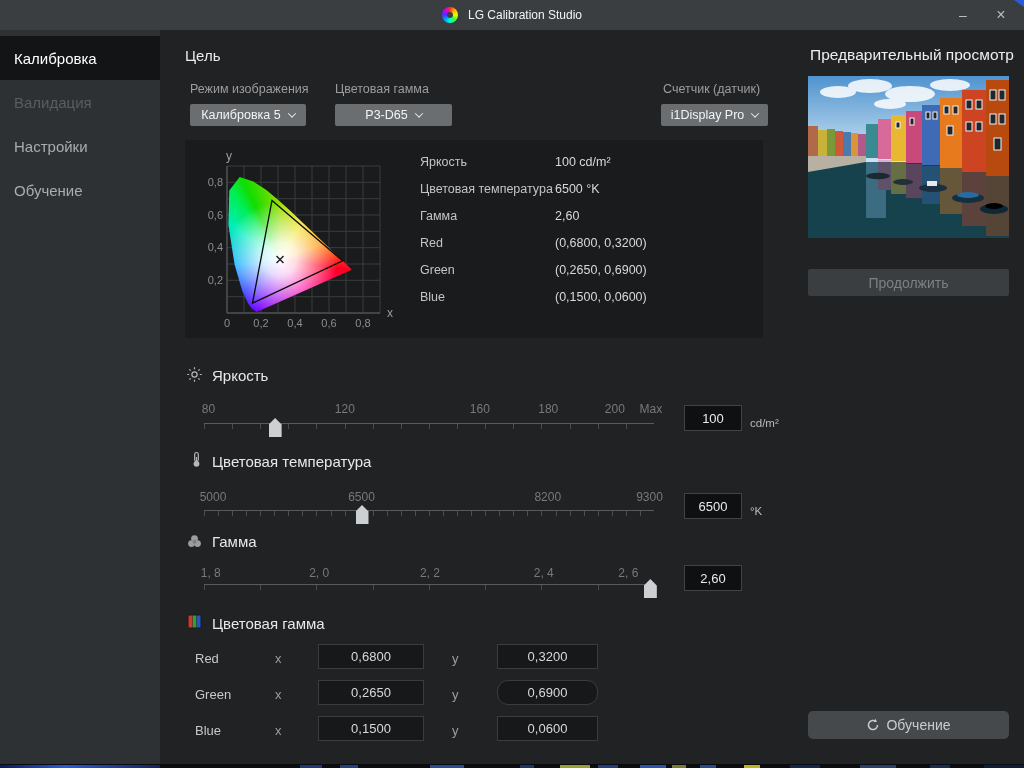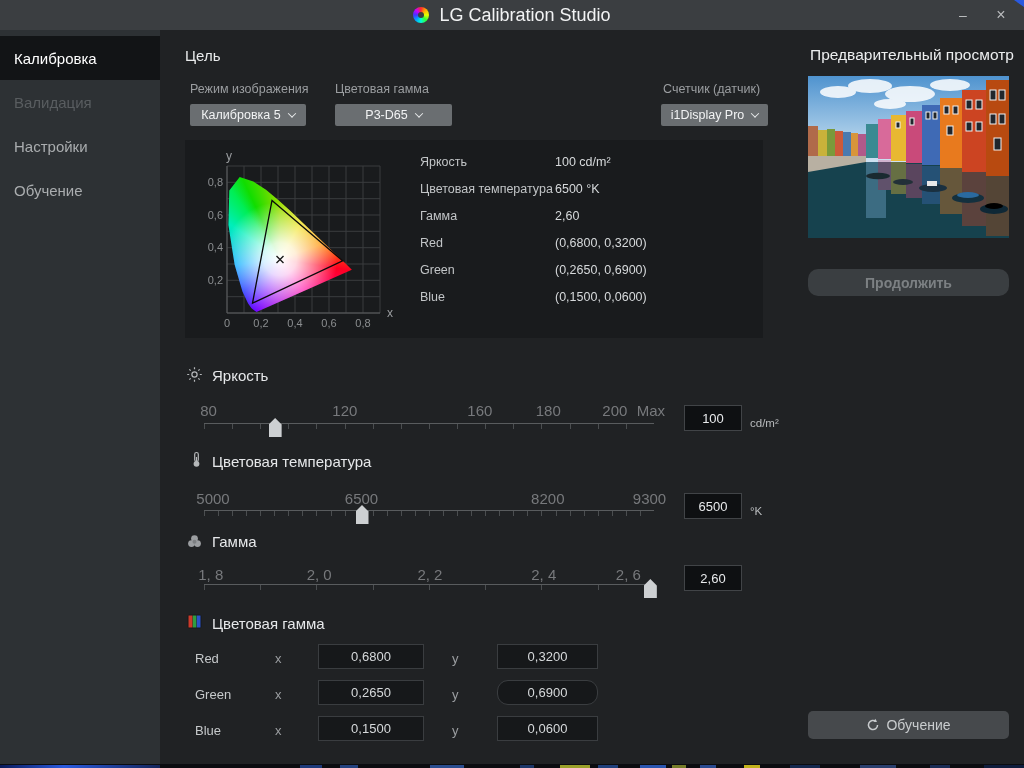--- a/index.html
+++ b/index.html
@@ -5,21 +5,21 @@
   html,body{margin:0;padding:0;background:#0c0d0f;}
   *{box-sizing:border-box;font-family:"Liberation Sans","DejaVu Sans",sans-serif;}
   .screen{position:relative;width:1024px;height:768px;background:#0c0d0f;overflow:hidden;}
   .window{position:absolute;left:0;top:0;width:1024px;height:764px;background:#202224;}
 
   
   .titlebar{position:absolute;left:0;top:0;width:1024px;height:30px;background:#3b3e41;display:flex;align-items:center;}
   .title-center{position:absolute;left:0;right:0;top:0;height:30px;display:flex;align-items:center;justify-content:center;gap:10px;}
   .colorwheel{width:16px;height:16px;border-radius:50%;background:conic-gradient(#ff2a2a,#ffb300,#e8ff00,#33ff33,#00ffd5,#00a2ff,#4433ff,#c800ff,#ff2a2a);position:relative;}
   .colorwheel::after{content:"";position:absolute;left:5px;top:5px;width:6px;height:6px;border-radius:50%;background:#3b3e41;}
-  .title-text{color:#f2f3f4;font-size:18px;}
+  .title-text{color:#f2f3f4;font-size:12px;}
   .winbtn{position:absolute;top:0;height:30px;width:34px;display:flex;align-items:center;justify-content:center;color:#b9bbbd;font-size:14px;cursor:default;}
   .winbtn.min{right:44px;}
   .winbtn.close{right:6px;font-size:16px;}
 
   
   .sidebar{position:absolute;left:0;top:30px;width:160px;height:734px;background:#2d3134;}
   .side-item{position:absolute;left:0;width:160px;height:44px;display:flex;align-items:center;padding-left:14px;font-size:15px;color:#aaadaf;cursor:default;}
   .side-item.active{background:#121416;color:#ffffff;}
   .side-item.disabled{color:#595d60;}
 
@@ -44,41 +44,41 @@
   .cie-tick{fill:#8b8e90;font-size:11px;}
   .cie-axis-title{fill:#9b9ea1;font-size:12px;}
   .info-row{position:absolute;left:235px;width:335px;height:20px;display:flex;font-size:12.5px;}
   .info-label{width:135px;color:#c2c5c7;}
   .info-value{color:#d6d9db;}
 
   
   .sec-icon{position:absolute;width:17px;height:17px;}
   .sec-title{position:absolute;font-size:15px;color:#e6e8ea;}
   .slider{position:absolute;left:44px;width:450px;height:30px;}
-  .tl{position:absolute;top:0;transform:translateX(-50%);font-size:15px;color:#77797c;white-space:nowrap;}
+  .tl{position:absolute;top:0;transform:translateX(-50%);font-size:12px;color:#77797c;white-space:nowrap;}
   .track-wrap{position:absolute;left:0;right:0;height:8px;cursor:default;}
   .track-line{position:absolute;left:0;right:0;top:0;height:1px;background:#595c5e;}
   .tick-marks{position:absolute;left:0;right:0;top:1px;height:5px;}
   .bt .tick-marks{background:repeating-linear-gradient(90deg,#4b4e50 0 1px,transparent 1px 6.25%);}
   .tt .tick-marks{background:repeating-linear-gradient(90deg,#4b4e50 0 1px,transparent 1px 3.125%);}
   .gt .tick-marks{background:repeating-linear-gradient(90deg,#4b4e50 0 1px,transparent 1px 12.5%);}
   .handle{position:absolute;width:13px;height:19px;top:-5px;background:#cdd0d2;clip-path:polygon(50% 0,100% 34%,100% 100%,0 100%,0 34%);cursor:default;}
   .valbox{position:absolute;width:58px;height:26px;background:#0e1012;border:1px solid #414447;color:#e8eaec;font-size:13px;text-align:center;padding:0;}
   .unit{position:absolute;font-size:11.5px;color:#b8bbbd;}
 
   
   .g-name{position:absolute;font-size:13px;color:#c6c9cb;}
   .g-axis{position:absolute;font-size:13px;color:#9b9ea1;}
   .xyinput{position:absolute;height:25px;background:#16181a;border:1px solid #3a3d40;color:#d6d9db;font-size:13px;text-align:center;padding:0;}
 
   
   .h-preview{position:absolute;left:650px;top:16px;font-size:15.5px;color:#eceeef;}
   .preview{position:absolute;left:648px;top:46px;width:201px;height:162px;overflow:hidden;background:#123;}
   .btn{position:absolute;left:648px;width:201px;display:flex;align-items:center;justify-content:center;gap:6px;font-size:14px;cursor:default;}
-  .btn-continue{top:239px;height:27px;background:#3a3e41;border-radius:10px;color:#7c8083;font-weight:bold;}
+  .btn-continue{top:239px;height:27px;background:#3a3e41;border-radius:2px;color:#7c8083;}
   .btn-reset{top:681px;height:28px;background:#46494c;border-radius:5px;color:#c9ccce;}
 
   
   .strip{position:absolute;left:0;top:764px;width:1024px;height:4px;background:#0b0c10;}
   .sl{position:absolute;top:1px;height:3px;}
   .corner{position:absolute;right:0;top:0;width:10px;height:7px;background:#2a5ae0;clip-path:polygon(100% 0,0 0,100% 100%);}
 </style>
 </head>
 <body>
 

